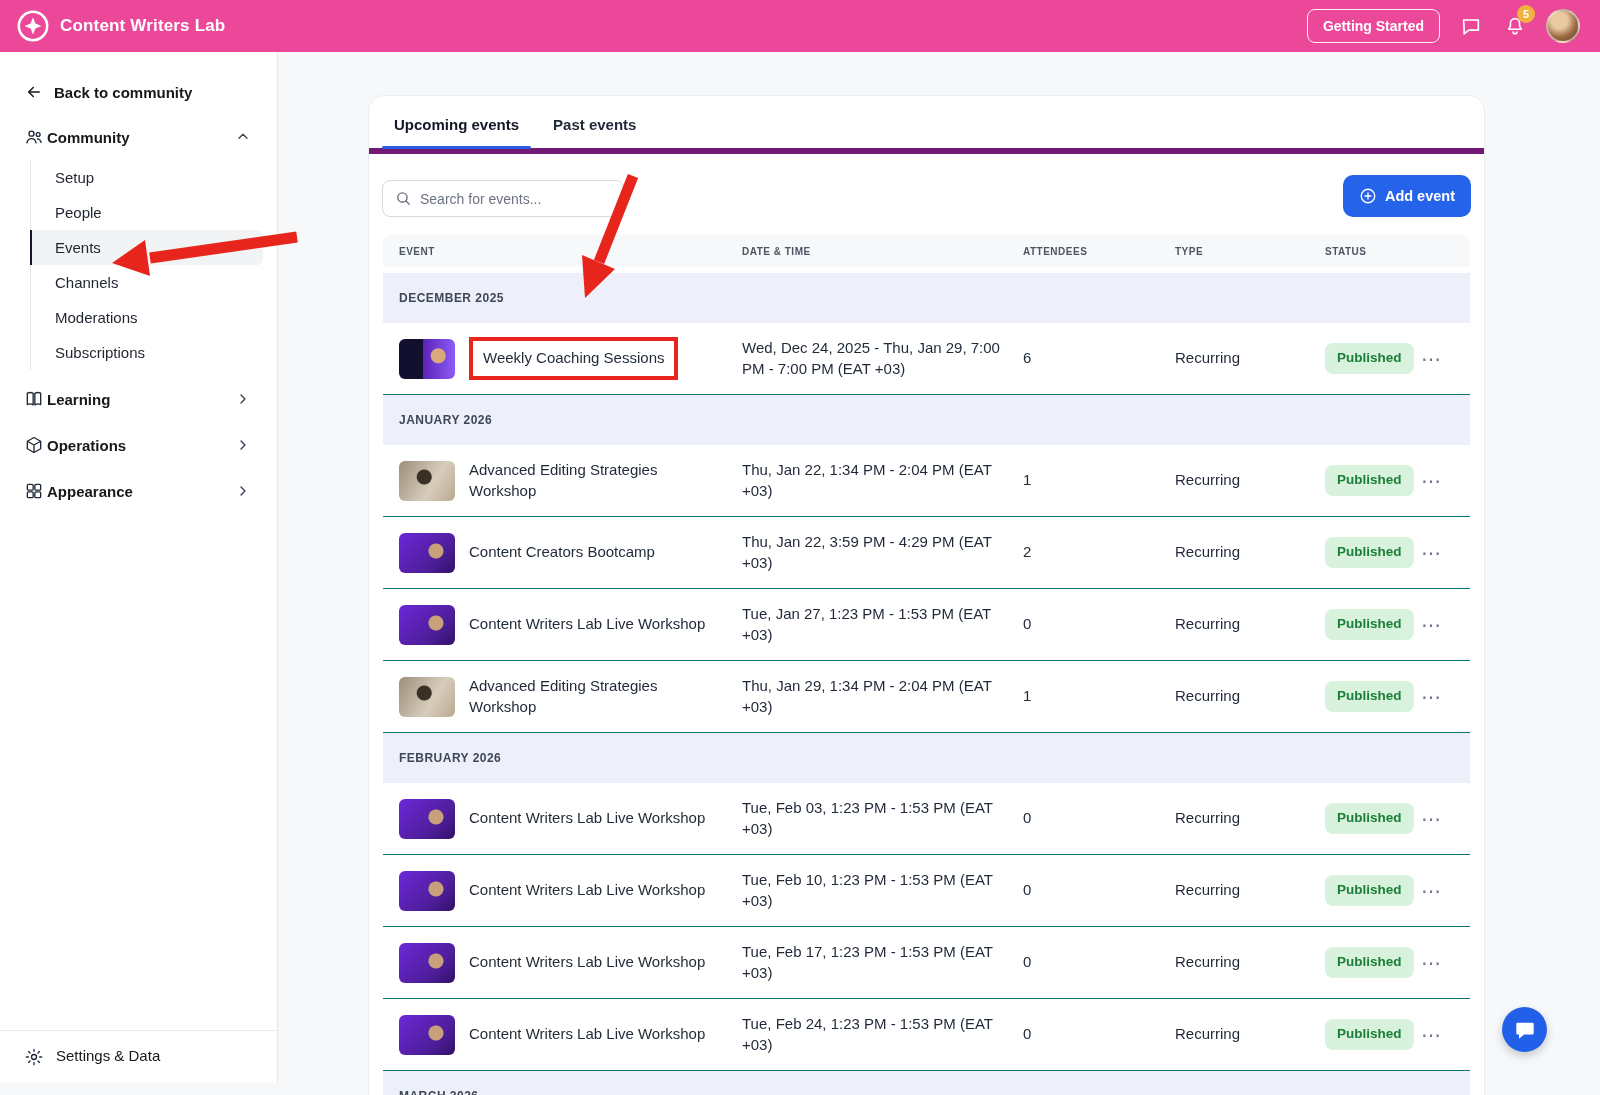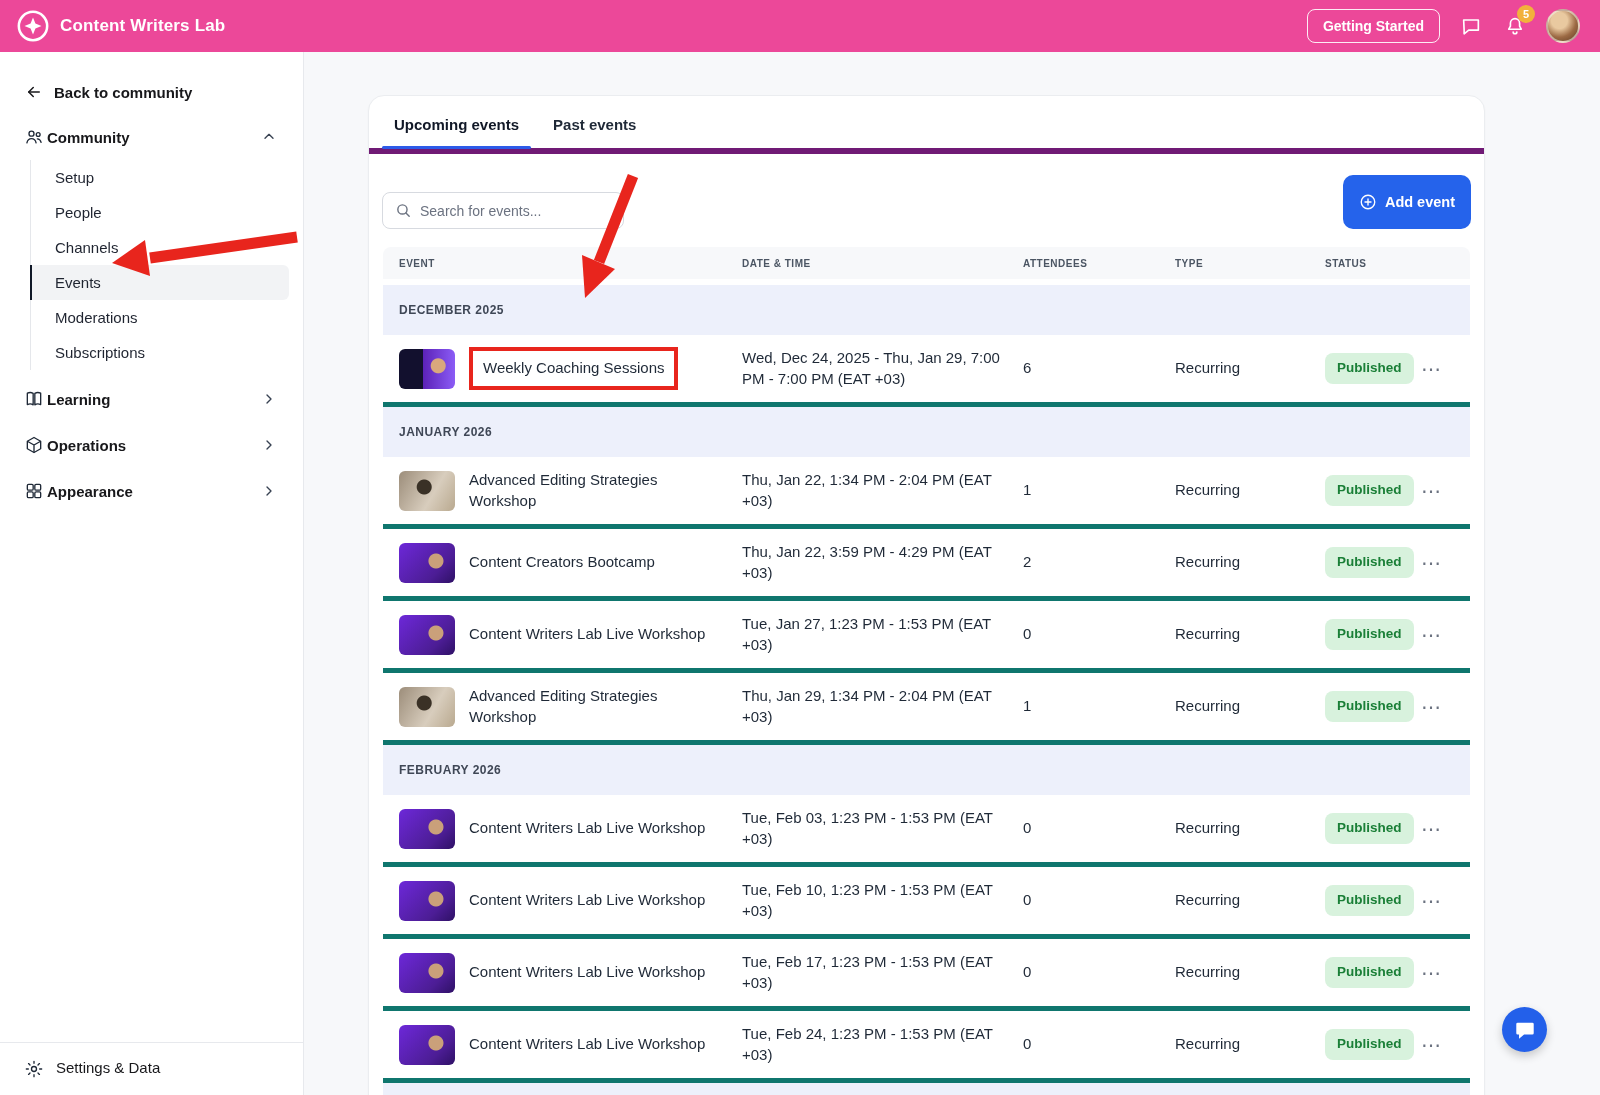--- a/index.html
+++ b/index.html
@@ -10,21 +10,21 @@
   .brand { display: flex; align-items: center; gap: 10px; }
   .logo { width: 34px; height: 34px; display: inline-flex; align-items: center; justify-content: center; }
   .brand-name { color: #fff; font-size: 17px; font-weight: 700; letter-spacing: .01em; }
   .topbar-right { display: flex; align-items: center; gap: 18px; }
   .btn-getting-started { background: transparent; color: #fff; border: 1.5px solid rgba(255,255,255,.9); border-radius: 8px; padding: 8px 15px; font-size: 14px; font-weight: 600; font-family: inherit; cursor: pointer; }
   .icon-btn { position: relative; width: 26px; height: 26px; display: inline-flex; align-items: center; justify-content: center; cursor: pointer; }
   .badge { position: absolute; top: -8px; right: -7px; min-width: 18px; height: 18px; border-radius: 9px; background: #F2B13C; color: #fff; font-size: 11px; font-weight: 700; display: flex; align-items: center; justify-content: center; padding: 0 4px; }
   .avatar { width: 34px; height: 34px; border-radius: 50%; background: radial-gradient(circle at 38% 32%, #e9c9a0 0 8px, #9c6a44 60%, #5c3a22 100%); border: 2px solid rgba(255,255,255,.5); cursor: pointer; }
 
   
-  .sidebar { position: fixed; top: 52px; left: 0; bottom: 0; width: 304px; background: #fff; border-right: 1px solid #E7E9ED; display: flex; flex-direction: column; z-index: 10; }
+  .sidebar { position: fixed; top: 52px; left: 0; bottom: 12px; width: 278px; background: #fff; border-right: 1px solid #E7E9ED; display: flex; flex-direction: column; z-index: 10; }
   .back-link { display: flex; align-items: center; gap: 10px; padding: 30px 24px 12px; font-size: 15px; font-weight: 600; color: #18181B; cursor: pointer; }
   .section-head { display: flex; align-items: center; gap: 3px; padding: 13px 26px 13px 24px; font-size: 15px; font-weight: 700; color: #18181B; cursor: pointer; }
   .section-head .chev { margin-left: auto; display: inline-flex; }
   .submenu { margin: 0 14px 6px 30px; border-left: 1px solid #E5E7EB; }
   .submenu-item { position: relative; padding: 9px 10px 9px 24px; font-size: 15px; color: #1F2430; cursor: pointer; border-radius: 0 6px 6px 0; }
   .submenu-item.selected { background: #F2F3F5; font-weight: 500; }
   .submenu-item.selected::before { content: ""; position: absolute; left: -1px; top: 0; bottom: 0; width: 2px; background: #111827; }
   .sidebar-footer { margin-top: auto; border-top: 1px solid #E7E9ED; padding: 16px 24px; display: flex; gap: 12px; font-size: 15px; font-weight: 500; color: #18181B; cursor: pointer; }
   .nav-ic { width: 20px; height: 20px; display: inline-flex; align-items: center; justify-content: center; flex: none; }
 
@@ -34,28 +34,28 @@
 
   .tabs { display: flex; gap: 10px; padding: 20px 13px 0; border-bottom: 6px solid #701a75; }
   .tab { padding: 0 12px 15px; font-size: 15px; font-weight: 600; color: #1F2937; position: relative; cursor: pointer; }
   .tab.active { color: #111827; }
   .tab.active::after { content: ""; position: absolute; left: 0; right: 0; bottom: -1px; height: 3px; background: #2D5BE8; border-radius: 2px; }
 
   .toolbar { display: flex; align-items: flex-end; justify-content: space-between; padding: 21px 13px 4px; }
   .search-box { display: flex; align-items: center; gap: 8px; width: 242px; height: 37px; border: 1px solid #D7DAE0; border-radius: 8px; padding: 0 12px; background: #fff; }
   .search-box input { border: none; outline: none; font-size: 14px; color: #111827; width: 100%; font-family: inherit; background: transparent; }
   .search-box input::placeholder { color: #6B7280; }
-  .btn-add { display: flex; align-items: center; gap: 8px; height: 54px; padding: 0 16px; background: #2563EB; color: #fff; border: none; border-radius: 10px; font-size: 14.5px; font-weight: 600; font-family: inherit; cursor: pointer; }
+  .btn-add { display: flex; align-items: center; gap: 8px; height: 42px; padding: 0 16px; background: #2563EB; color: #fff; border: none; border-radius: 10px; font-size: 14.5px; font-weight: 600; font-family: inherit; cursor: pointer; }
 
   .table-wrap { margin: 14px 14px 0; }
   .thead { display: grid; grid-template-columns: 343px 281px 152px 150px 90px 1fr; align-items: center; height: 32px; padding: 0 16px; background: #F7F8FA; border-radius: 8px 8px 0 0; margin-bottom: 6px; }
   .th { font-size: 10px; font-weight: 700; color: #4B5563; letter-spacing: .05em; }
 
   .month-row { height: 50px; display: flex; align-items: center; padding: 0 16px; background: #EDF0FB; font-size: 12px; font-weight: 700; color: #3F4756; letter-spacing: .04em; }
-  .row { display: grid; grid-template-columns: 343px 281px 152px 150px 90px 1fr; align-items: center; min-height: 72px; padding: 8px 16px; border-bottom: 5px solid #0f766e; background: #fff; }
+  .row { display: grid; grid-template-columns: 343px 281px 152px 150px 90px 1fr; align-items: center; min-height: 72px; padding: 8px 16px; border-bottom: 1px solid #0f766e; background: #fff; }
   .cell { font-size: 15px; color: #1F2937; line-height: 1.35; padding-right: 14px; }
   .event-cell { display: flex; align-items: center; gap: 14px; }
   .title { font-size: 15px; color: #1F2937; }
   .red-box { border: 4px solid #E8251D; padding: 7px 10px; display: inline-block; background: #fff; }
 
   .thumb { width: 56px; height: 40px; border-radius: 6px; flex: none; }
   .thumb.weekly { background:
       radial-gradient(circle at 70% 42%, #d9a87d 0 7px, rgba(0,0,0,0) 8px),
       linear-gradient(90deg, #12102e 0 42%, #5b21b6 42%, #8b5cf6 100%); }
   .thumb.purple { background:
@@ -130,22 +130,22 @@
     <span class="chev">
       <svg width="16" height="16" viewBox="0 0 24 24" fill="none" stroke="#374151" stroke-width="2" stroke-linecap="round" stroke-linejoin="round">
           <polyline points="6 14 12 8 18 14"></polyline>
         </svg>
     </span>
   </div>
 
   <nav class="submenu">
     <div class="submenu-item">Setup</div>
     <div class="submenu-item">People</div>
+    <div class="submenu-item selected">Events</div>
     <div class="submenu-item">Channels</div>
-    <div class="submenu-item selected">Events</div>
     <div class="submenu-item">Moderations</div>
     <div class="submenu-item">Subscriptions</div>
   </nav>
 
   <div class="section-head">
     <span class="nav-ic">
       <svg width="20" height="20" viewBox="0 0 24 24" fill="none" stroke="#1F2937" stroke-width="1.6" stroke-linejoin="round">
           <path d="M4 5c2.2-1 5-1 7 .3V19c-2-1.3-4.8-1.3-7-.3z"></path>
           <path d="M20 5c-2.2-1-5-1-7 .3V19c2-1.3 4.8-1.3 7-.3z"></path>
         </svg>

